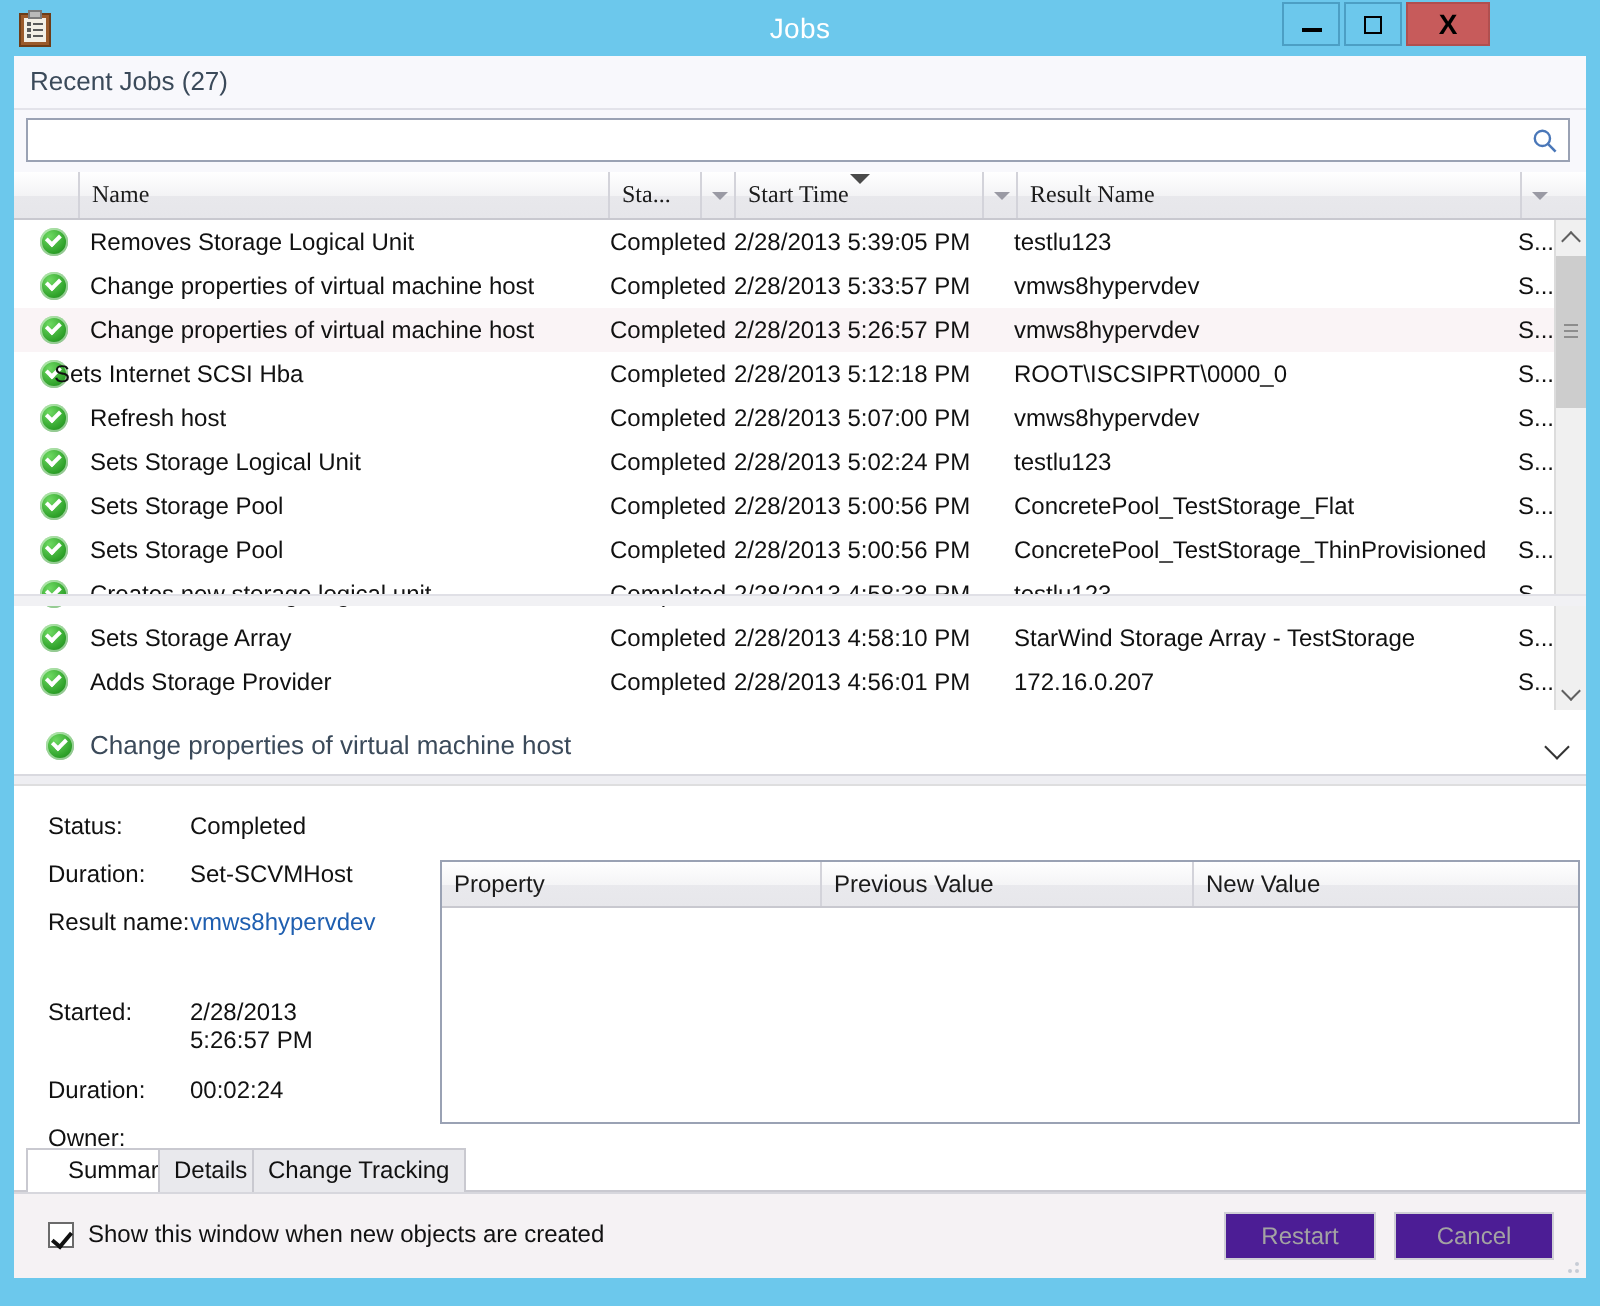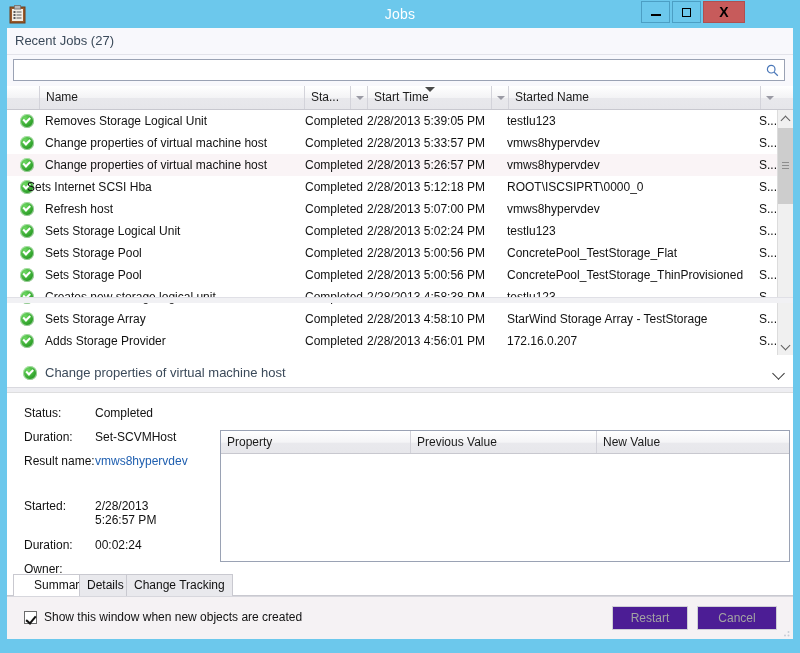--- a/index.html
+++ b/index.html
@@ -149,20 +149,21 @@
     background: #ffffff;
     box-sizing: border-box;
   }
   .list-header {
     position: absolute;
     left: 0; top: 0;
     width: 786px; height: 24px;
     background: linear-gradient(to bottom, #ffffff 0%, #f3f3f5 52%, #e8e8ec 53%, #e6e6ea 100%);
     border-bottom: 1px solid #c8c8cf;
     box-sizing: border-box;
+    font-family: Liberation Serif, serif;
   }
   .hcell {
     position: absolute;
     top: 0; height: 23px;
     line-height: 23px;
     font-size: 12px;
     color: #1b1b1b;
     border-right: 1px solid #d3d3da;
     box-sizing: border-box;
     padding-left: 6px;
@@ -521,21 +522,21 @@
 
     <div class="list-outer">
       <div class="list-header">
         <div class="hcell nopad" style="left:8px;width:25px;"></div>
         <div class="hcell" style="left:33px;width:265px;">Name</div>
         <div class="hcell" style="left:298px;width:46px;">Sta...</div>
         <div class="hdropdown" style="left:344px;"></div>
         <div class="hcell" style="left:361px;width:124px;">Start Time</div>
         <div class="sort-arrow" style="left:418px;"></div>
         <div class="hdropdown" style="left:485px;"></div>
-        <div class="hcell" style="left:502px;width:252px;">Started Name</div>
+        <div class="hcell" style="left:502px;width:252px;">Result Name</div>
         <div class="hdropdown" style="left:754px;border-right:none;"></div>
       </div>
 
       <div class="list-body" id="jobs-rows">
           <div class="row">
             <div class="statusicon"></div>
             <div class="cell" style="left: 38px; width: 255px;">Removes Storage Logical Unit</div>
             <div class="cell" style="left: 298px; width: 60px;">Completed</div>
             <div class="cell" style="left: 360px; width: 132px;">2/28/2013 5:39:05 PM</div>
             <div class="cell" style="left: 500px; width: 250px;">testlu123</div>

